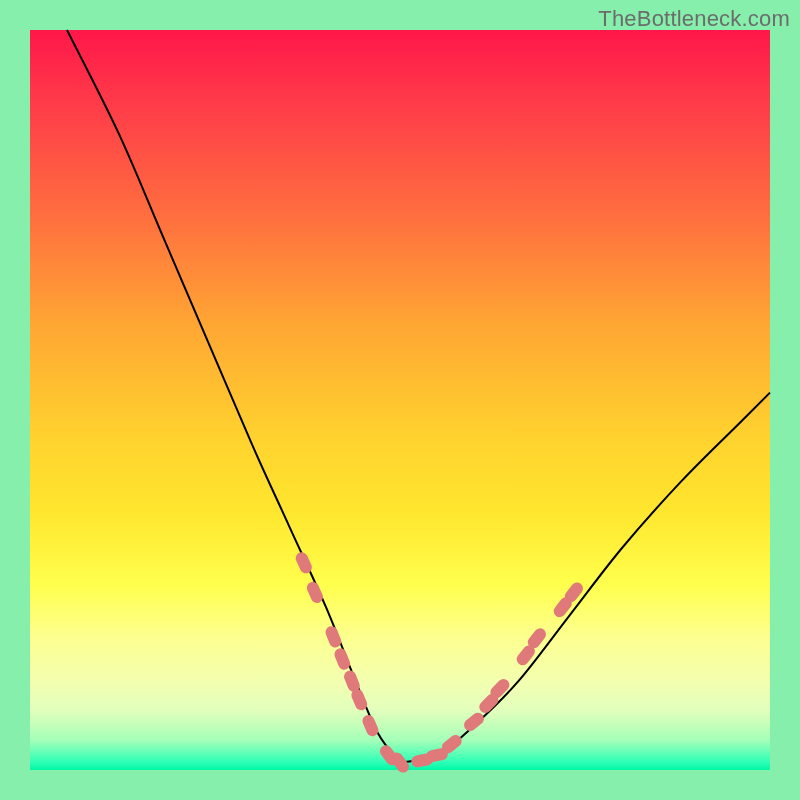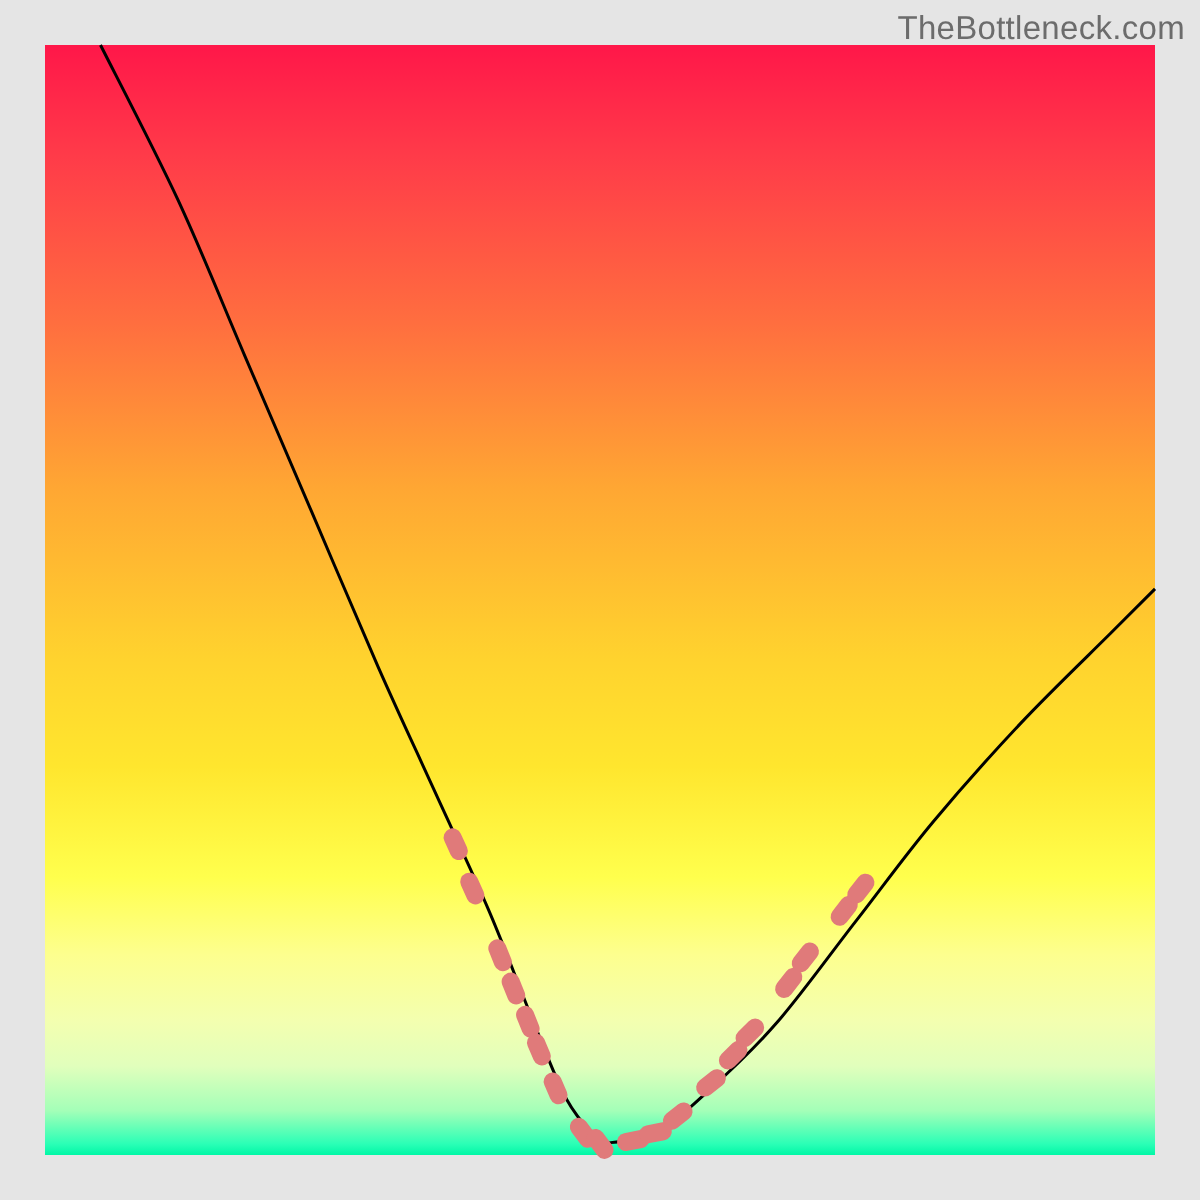--- a/index.html
+++ b/index.html
@@ -2,21 +2,21 @@
 <html><head>
 <meta charset="utf-8">
 <style>
   * { margin: 0; padding: 0; box-sizing: border-box; }
   html, body { width: 800px; height: 800px; overflow: hidden; }
   body { background: #000; font-family: Arial, sans-serif; }
   .frame {
     position: absolute;
     left: 0; top: 0;
     width: 800px; height: 800px;
-    background: #e5e5e5;
+    background: #86efac;
   }
   .plot-area {
     position: absolute;
     left: 30px; top: 30px;
     width: 740px; height: 740px;
     background: linear-gradient(to bottom,
       #ff1749 0%,
       #ff3b49 10%,
       #ff6e3f 25%,
       #ffa733 40%,

